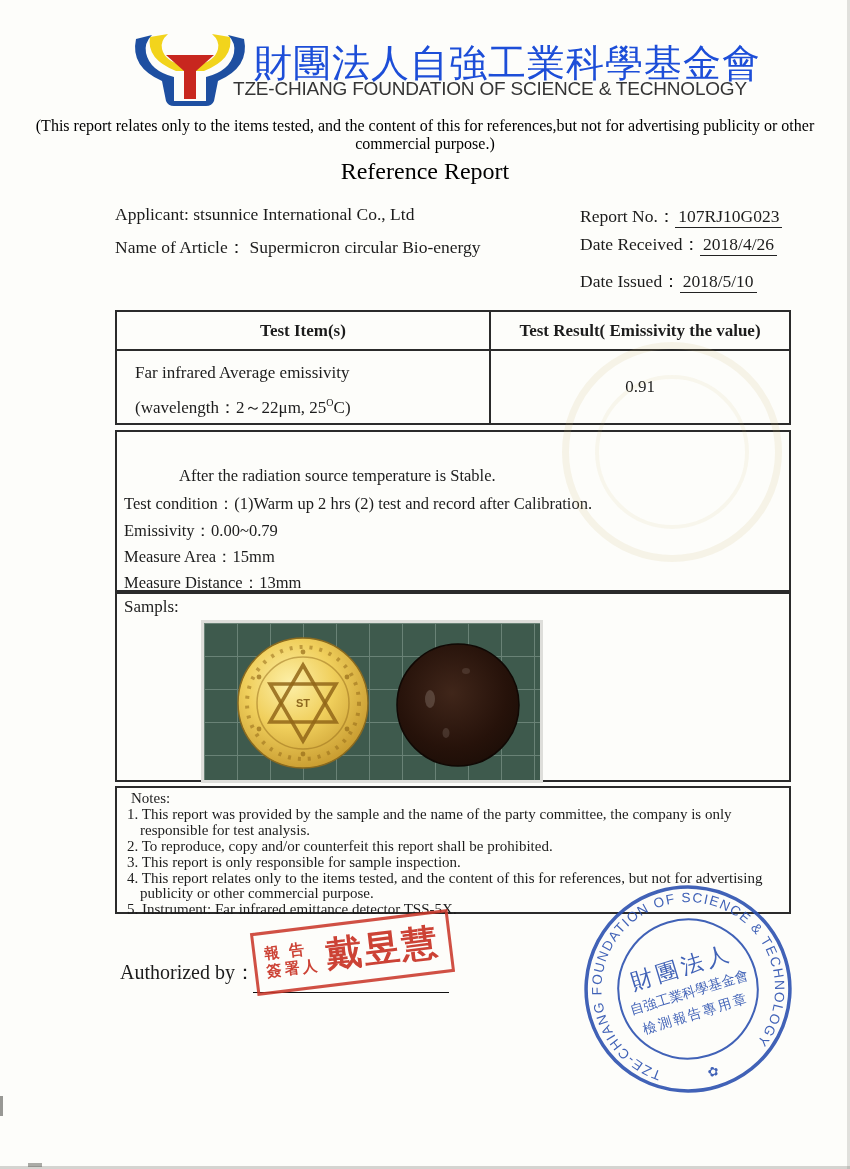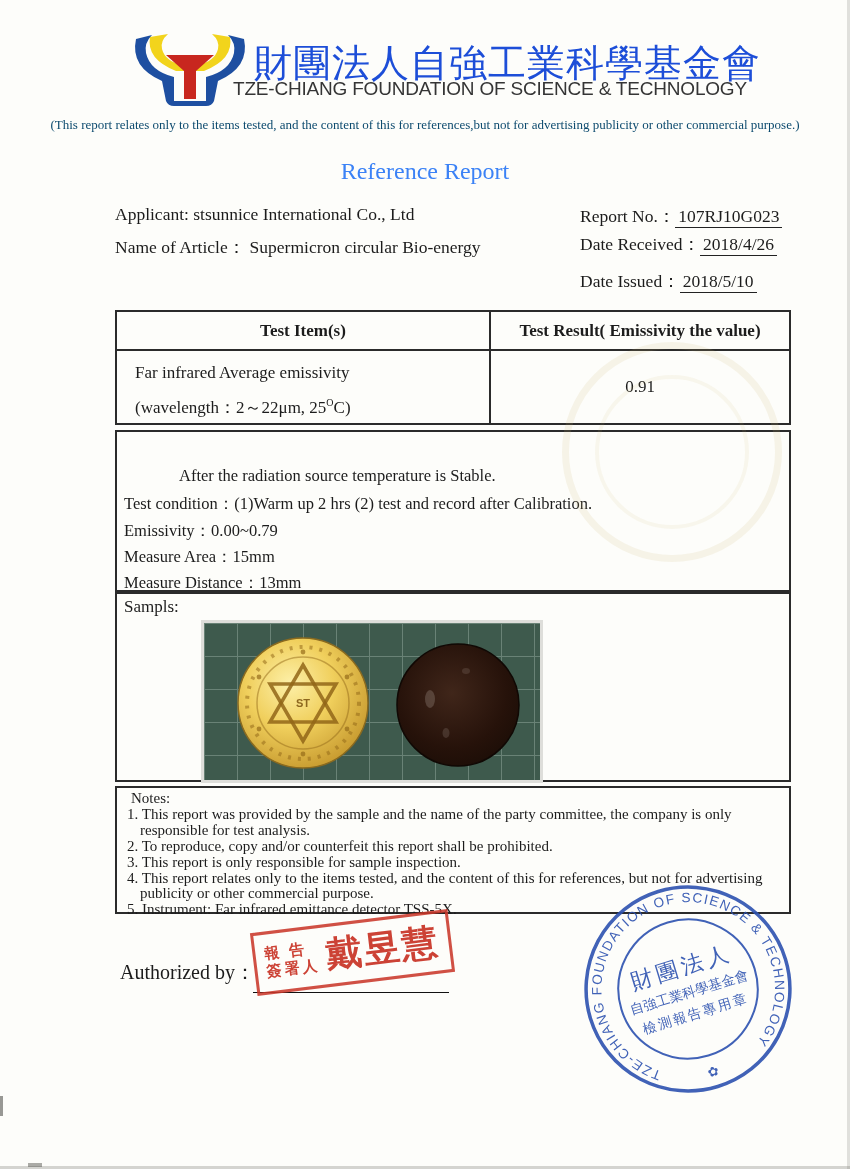--- a/index.html
+++ b/index.html
@@ -8,23 +8,23 @@
     background:#fdfdfa; overflow:hidden;
     font-family:"Liberation Serif","DejaVu Serif",serif; color:#1c1c1c;
   }
   
   .logo{position:absolute;left:128px;top:33px;width:124px;height:74px;}
   .org-zh{position:absolute;left:254px;top:38px;width:470px;font-size:38px;letter-spacing:1px;
           color:#1d4ed8;font-weight:500;white-space:nowrap;}
   .org-en{position:absolute;left:233px;top:78px;font-family:"Liberation Sans",sans-serif;
           font-size:19px;color:#353535;white-space:nowrap;letter-spacing:-0.2px;}
   .disclaimer{position:absolute;left:0;top:117px;width:100%;text-align:center;
-          font-size:13px;color:#0c4a6e;}
+          font-size:16px;color:#000000;}
   .report-title{position:absolute;left:0;top:158px;width:100%;text-align:center;
-          font-size:24px;color:#3b82f6;}
+          font-size:24px;color:#000000;}
   
   .info{position:absolute;font-size:17.5px;white-space:nowrap;}
   .u{border-bottom:1.4px solid #222;padding:0 3px 1px 3px;}
   
   .box{position:absolute;left:115px;width:676px;border:2px solid #2b2b2b;box-sizing:border-box;background:transparent;}
   
   .rtable{top:310px;height:115px;display:flex;flex-direction:column;}
   .thead{display:flex;height:37px;border-bottom:2px solid #2b2b2b;font-weight:bold;font-size:17px;}
   .tbody{display:flex;flex:1;font-size:17px;}
   .c1{width:374px;border-right:2px solid #2b2b2b;box-sizing:border-box;}

